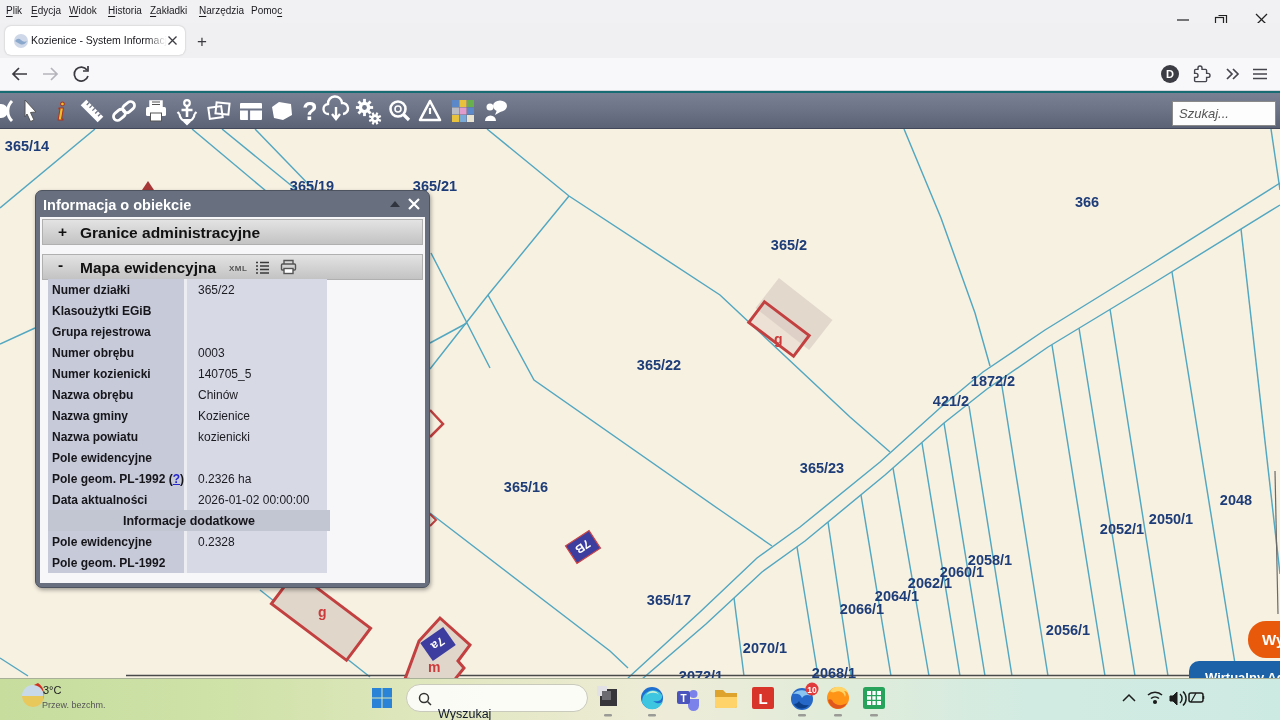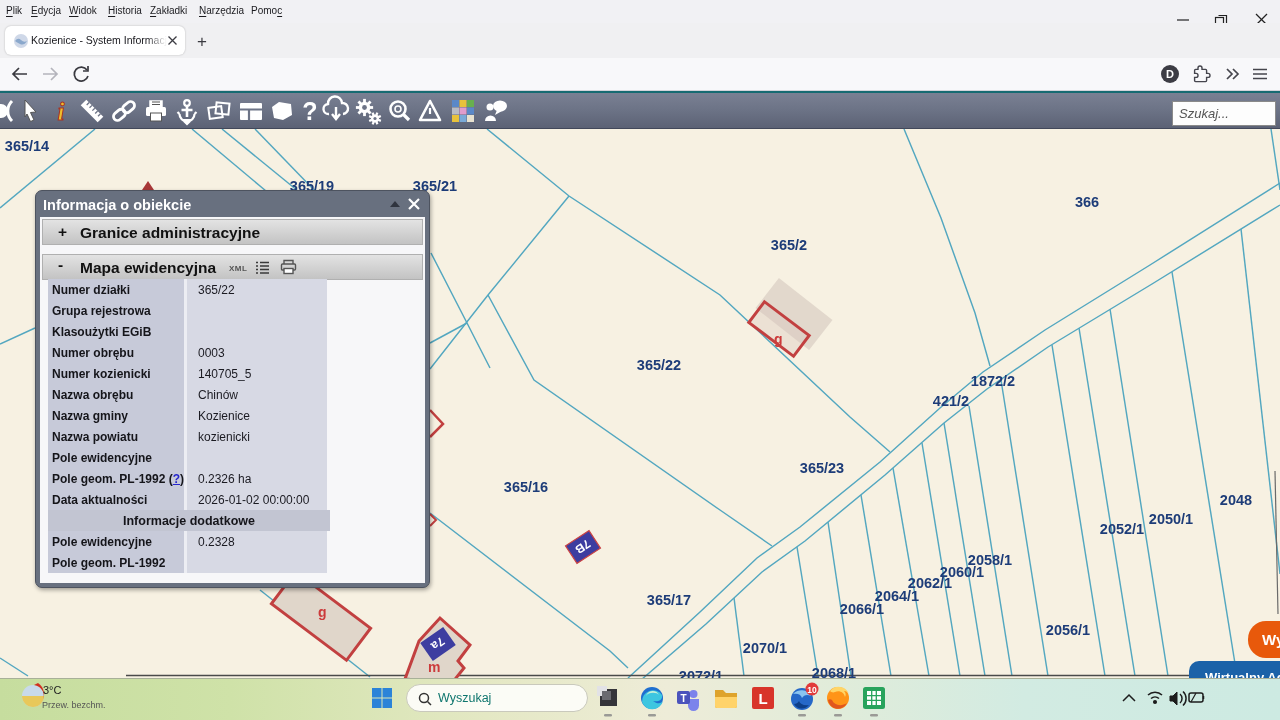--- a/index.html
+++ b/index.html
@@ -55,21 +55,21 @@
   #bluechip { position:absolute; left:1189px; top:661px; width:100px; height:26px; background:#1b62a8; border-radius:10px 0 0 0;
      color:#fff; font-weight:bold; font-size:13px; padding:9px 0 0 16px; white-space:nowrap; overflow:hidden; }
 
   
   #taskbar { position:absolute; left:0; top:678px; width:1280px; height:42px;
      background:linear-gradient(90deg,#c6dd9e 0%, #cfe2a8 18%, #e4e8c4 38%, #eeecd8 52%, #e0ecda 66%, #d2ebe2 80%, #cdeae2 100%);
      border-top:1px solid #a8b098; }
   #watermark { position:absolute; left:5px; top:661px; color:#ffffff; font-weight:bold; font-size:50px; letter-spacing:0px; }
   #searchpill { position:absolute; left:406px; top:684px; width:182px; height:28px; background:rgba(253,253,250,0.92);
      border:1px solid #c9c9bc; border-radius:14px; }
-  #searchpill span { position:absolute; left:31px; top:6px; font-size:12.5px; color:#0f766e; }
+  #searchpill span { position:absolute; left:31px; top:22px; font-size:12.5px; color:#0f172a; }
   #clock { position:absolute; left:1140px; top:684px; width:128px; text-align:right; font-size:11.5px; color:#1d1d1d; line-height:12.5px; padding-top:6px; }
 </style>
 </head>
 <body>
 <div id="screen">
 
   <div id="menubar">
     <span class="mi" style="left:6px"><u>P</u>lik</span>
     <span class="mi" style="left:31px"><u>E</u>dycja</span>
     <span class="mi" style="left:69px"><u>W</u>idok</span>
@@ -378,25 +378,25 @@
             <rect x="1.5" y="5" width="14" height="6" rx="1" fill="none" stroke="#555" stroke-width="1.4"></rect>
             <rect x="4" y="9.5" width="9" height="5" fill="#fff" stroke="#555" stroke-width="1.4"></rect>
           </svg>
       </div>
       <div id="ptable">
         <div class="prow">
             <div class="pl">Numer działki</div>
             <div class="pv">365/22</div>
           </div>
         <div class="prow">
+            <div class="pl">Klasoużytki EGiB</div>
+            <div class="pv"></div>
+          </div>
+        <div class="prow">
             <div class="pl">Grupa rejestrowa</div>
-            <div class="pv"></div>
-          </div>
-        <div class="prow">
-            <div class="pl">Klasoużytki EGiB</div>
             <div class="pv"></div>
           </div>
         <div class="prow">
             <div class="pl">Numer obrębu</div>
             <div class="pv">0003</div>
           </div>
         <div class="prow">
             <div class="pl">Numer kozienicki</div>
             <div class="pv">140705_5</div>
           </div>

